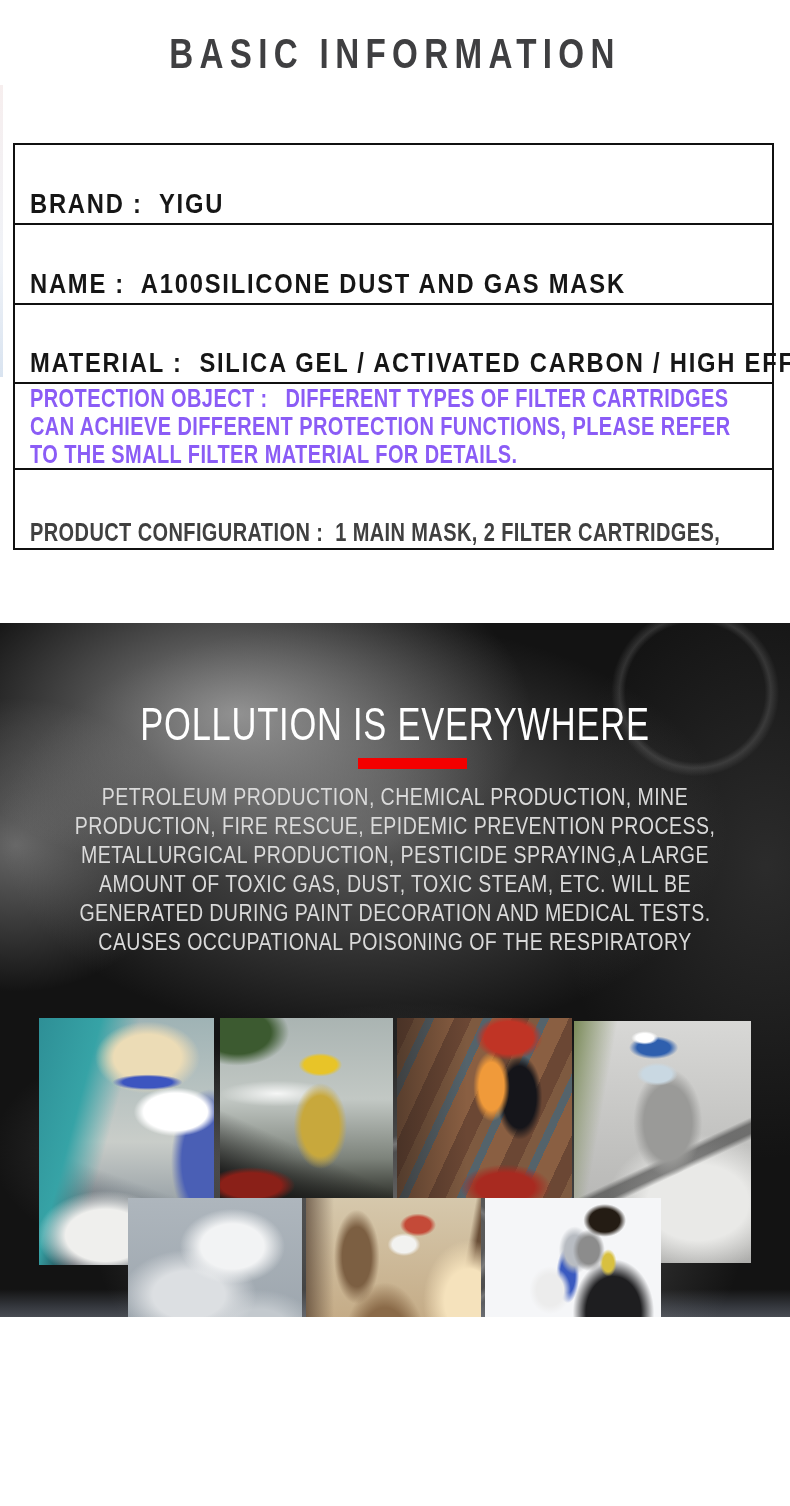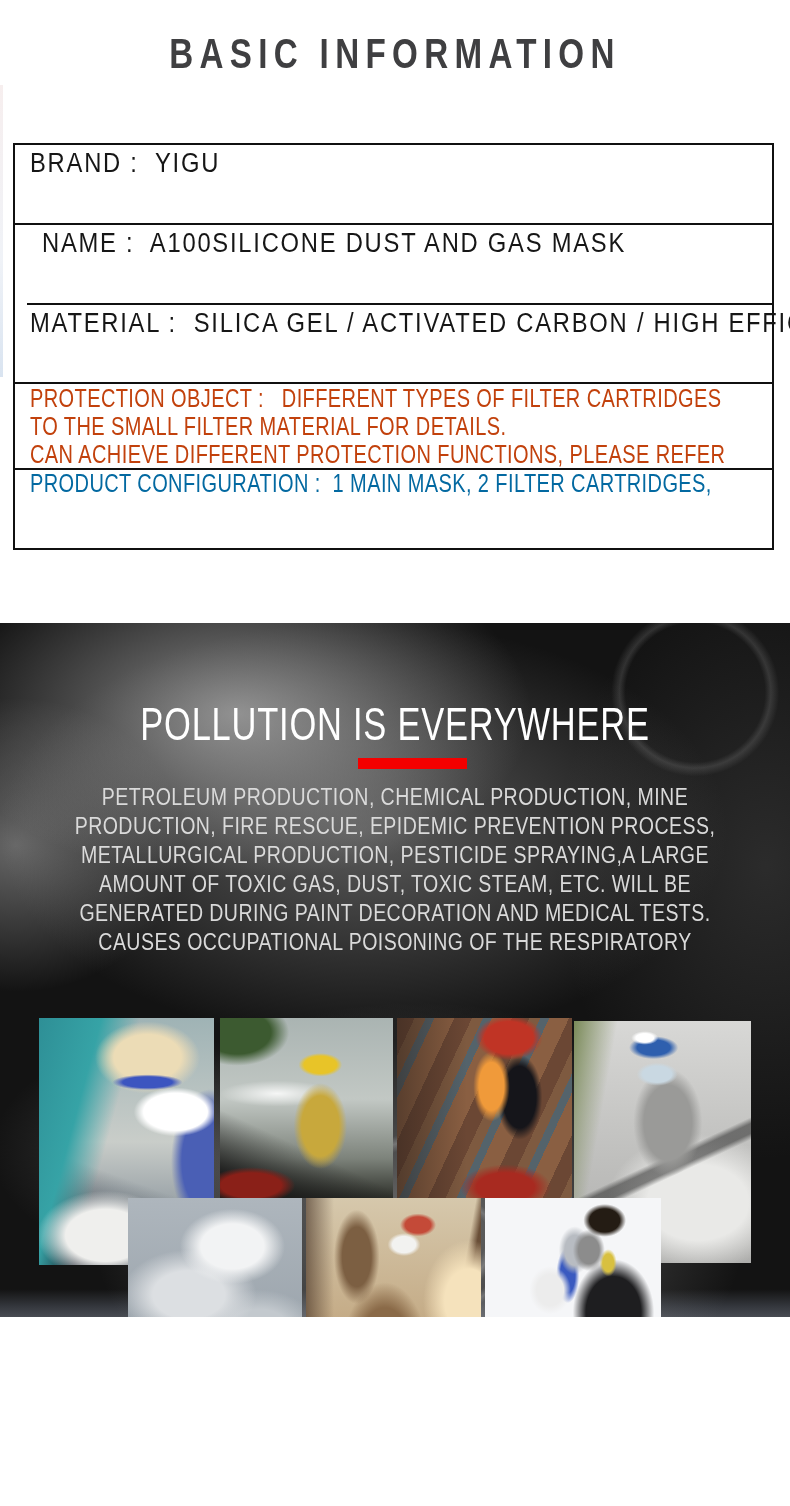--- a/index.html
+++ b/index.html
@@ -18,26 +18,27 @@
   .edge-strip{
     position:absolute;left:0;top:85px;width:3px;height:292px;
     background:linear-gradient(180deg,#f3e7e7 0%,#e9edf4 60%,#c9d8ea 100%);
     opacity:.7;
   }
   .info-table{
     position:absolute;left:13px;top:143px;width:761px;height:407px;
     border:2px solid #101010;box-sizing:border-box;background:#ffffff;
   }
   .tr{
-    display:flex;flex-direction:column;justify-content:flex-start;
+    display:flex;flex-direction:column;justify-content:flex-end;
     padding-left:15px;box-sizing:border-box;border-bottom:2px solid #101010;
     color:#161616;
+    font-weight:bold;
   }
   .tr:last-child{border-bottom:none;}
-  .tr-1{height:80px;} .tr-2{height:80px;margin-left:12px;} .tr-3{height:79px;}
+  .tr-1{height:80px;} .tr-2{height:80px;} .tr-3{height:79px;}
   .tr-4{height:86px;} .tr-5{height:76px;}
   .lwrap{white-space:pre;}
   .line{
     display:inline-block;white-space:pre;
     transform:scaleX(.88);transform-origin:0 50%;
     font-size:27px;letter-spacing:2px;line-height:37px;
   }
   .tr-4 .line,.tr-5 .line{
     transform:scaleX(.80);font-size:25px;letter-spacing:.5px;line-height:28px;
   }
@@ -168,26 +169,26 @@
   <div class="info-table">
     <div class="tr tr-1" style="color: rgb(22, 22, 22);">
       <div class="lwrap"><span class="line">BRAND :  YIGU</span></div>
     </div>
     <div class="tr tr-2" style="color: rgb(22, 22, 22);">
       <div class="lwrap"><span class="line">NAME :  A100SILICONE DUST AND GAS MASK</span></div>
     </div>
     <div class="tr tr-3" style="color: rgb(22, 22, 22);">
       <div class="lwrap"><span class="line">MATERIAL :  SILICA GEL / ACTIVATED CARBON / HIGH EFFICIENCY</span></div>
     </div>
-    <div class="tr tr-4" style="color: #c2410c;">
+    <div class="tr tr-4" style="color: #8b5cf6;">
       <div class="lwrap"><span class="line">PROTECTION OBJECT :   DIFFERENT TYPES OF FILTER CARTRIDGES</span></div>
+      <div class="lwrap"><span class="line">CAN ACHIEVE DIFFERENT PROTECTION FUNCTIONS, PLEASE REFER</span></div>
       <div class="lwrap"><span class="line">TO THE SMALL FILTER MATERIAL FOR DETAILS.</span></div>
-      <div class="lwrap"><span class="line">CAN ACHIEVE DIFFERENT PROTECTION FUNCTIONS, PLEASE REFER</span></div>
-    </div>
-    <div class="tr tr-5" style="color: #0369a1;">
+    </div>
+    <div class="tr tr-5" style="color: #404040;">
       <div class="lwrap"><span class="line">PRODUCT CONFIGURATION :  1 MAIN MASK, 2 FILTER CARTRIDGES,</span></div>
     </div>
   </div>
 
   <div class="dark-section">
     <div class="pollution-title">POLLUTION IS EVERYWHERE</div>
     <div class="red-divider" style="background: rgb(244, 0, 0);"></div>
     <div class="pollution-paragraph" style="color: rgb(218, 218, 218);">
       <div>PETROLEUM PRODUCTION, CHEMICAL PRODUCTION, MINE</div>
       <div>PRODUCTION, FIRE RESCUE, EPIDEMIC PREVENTION PROCESS,</div>

